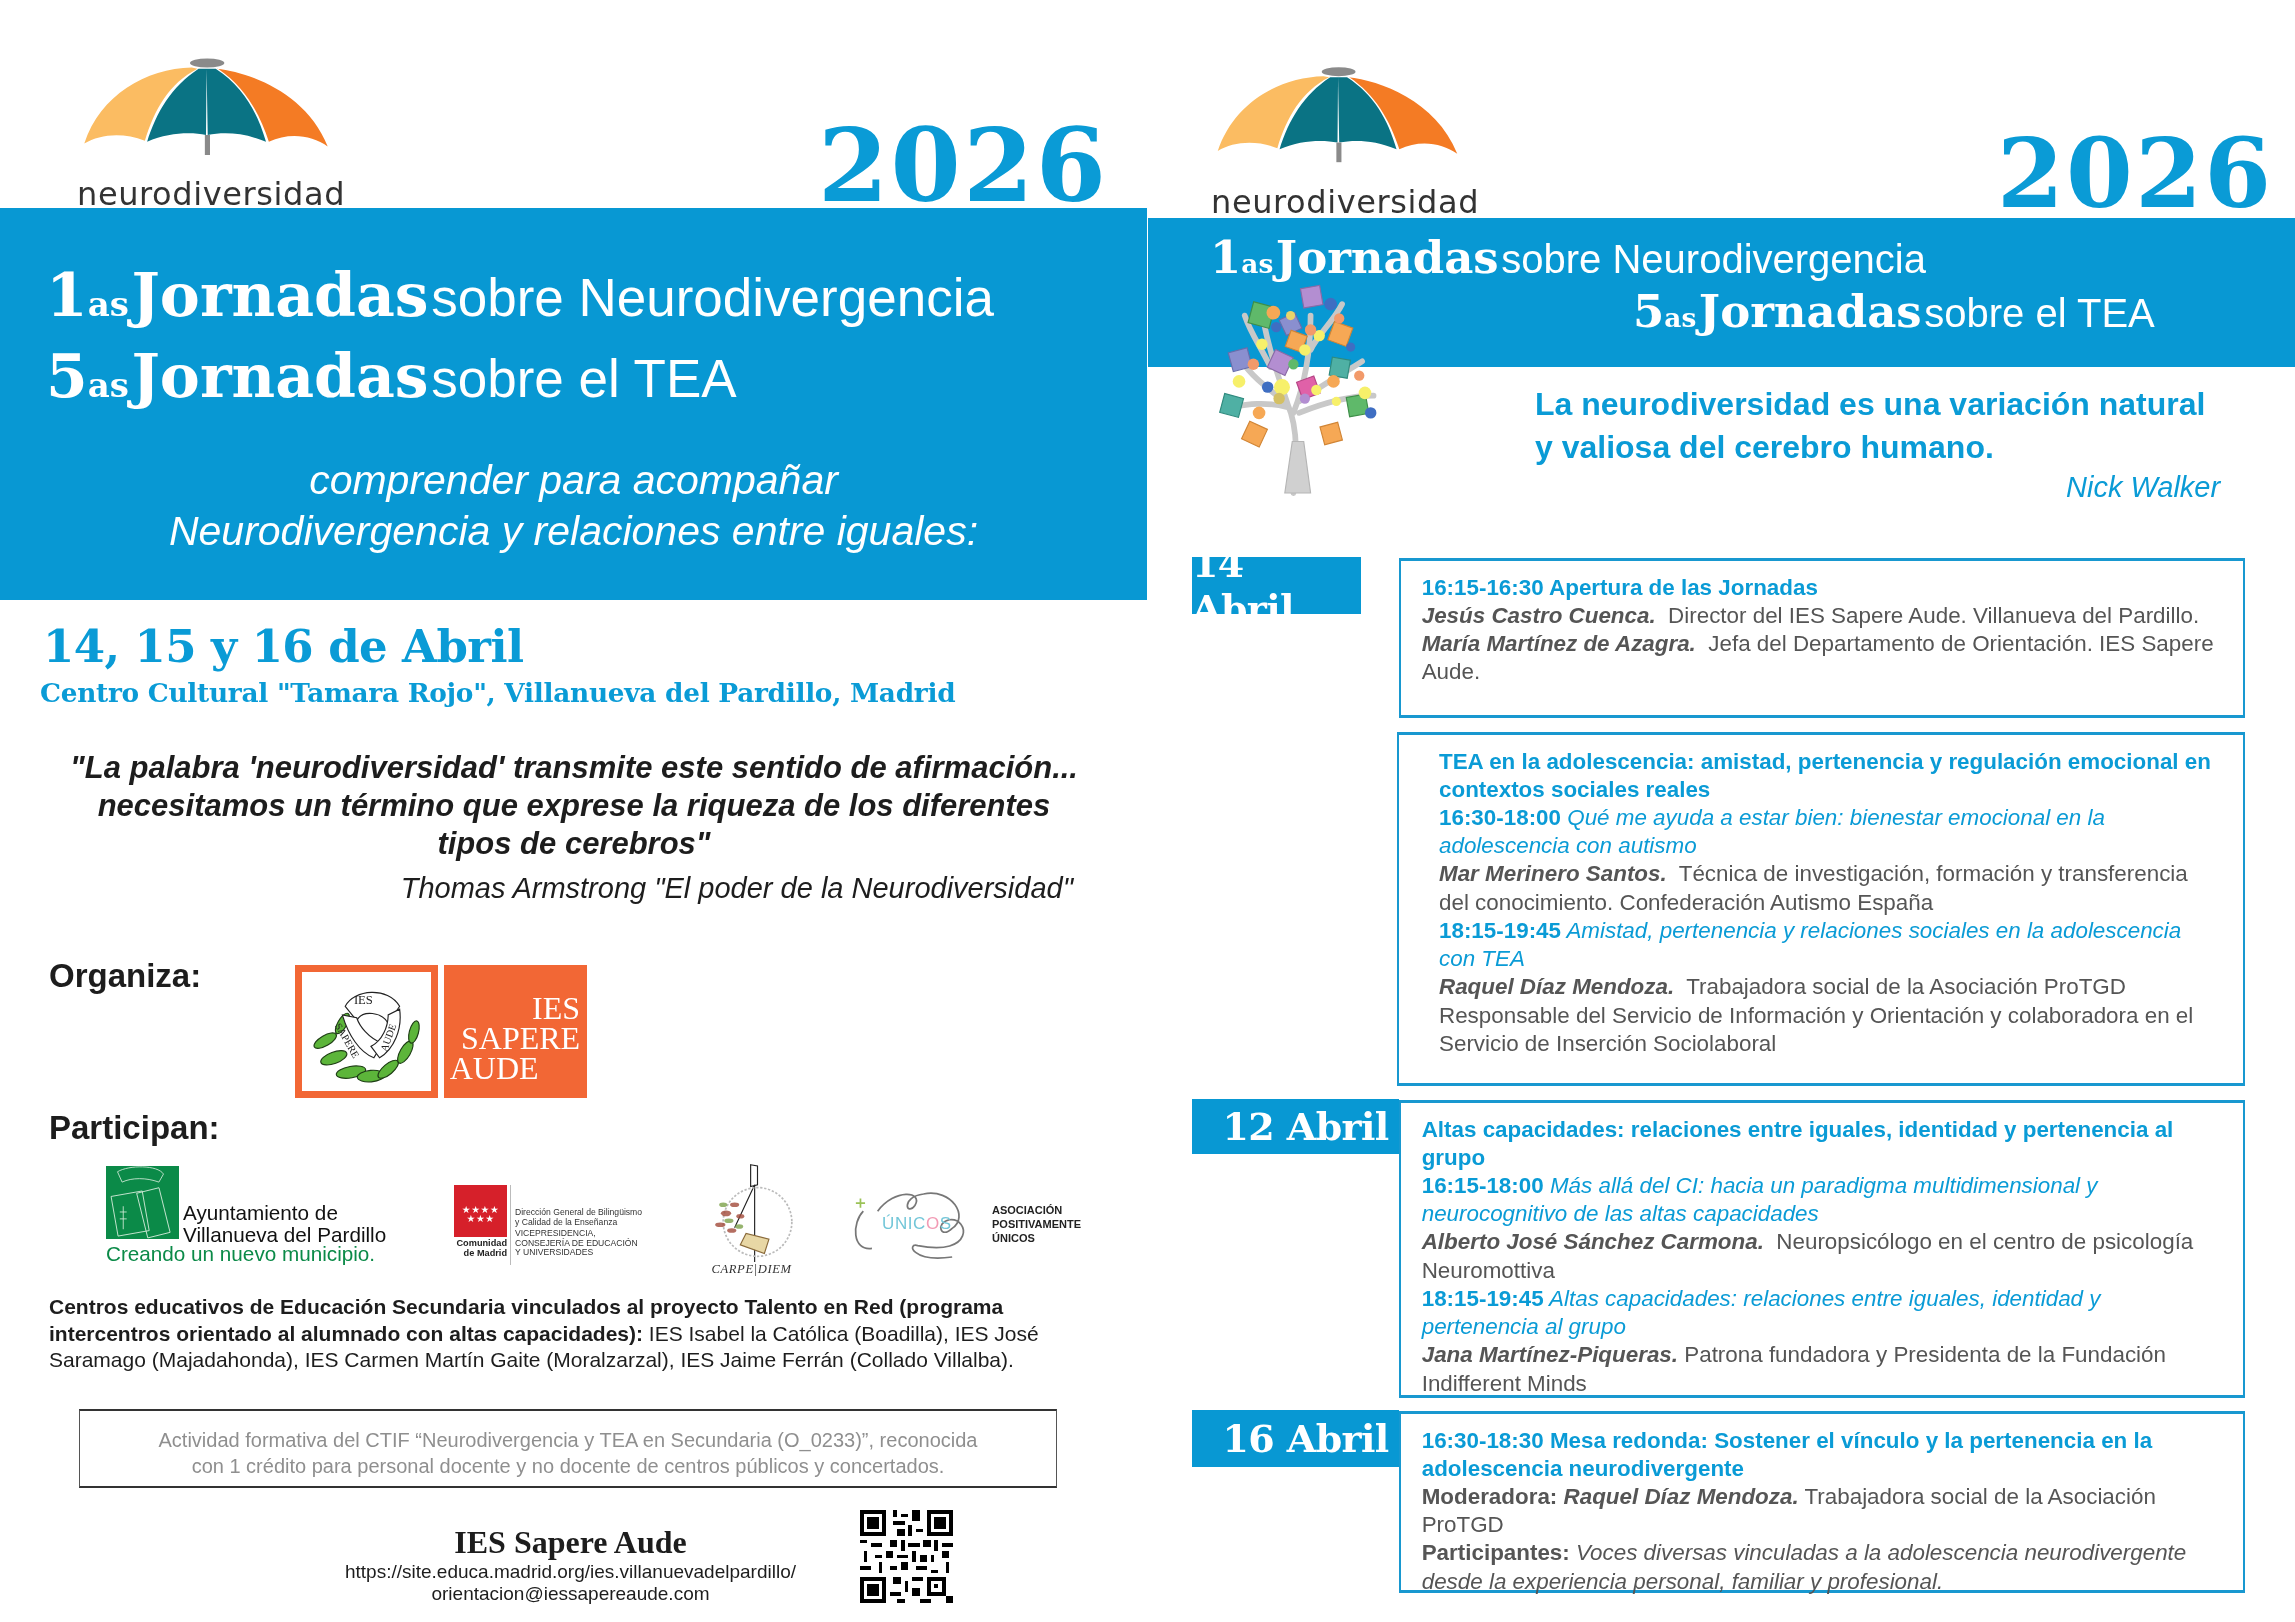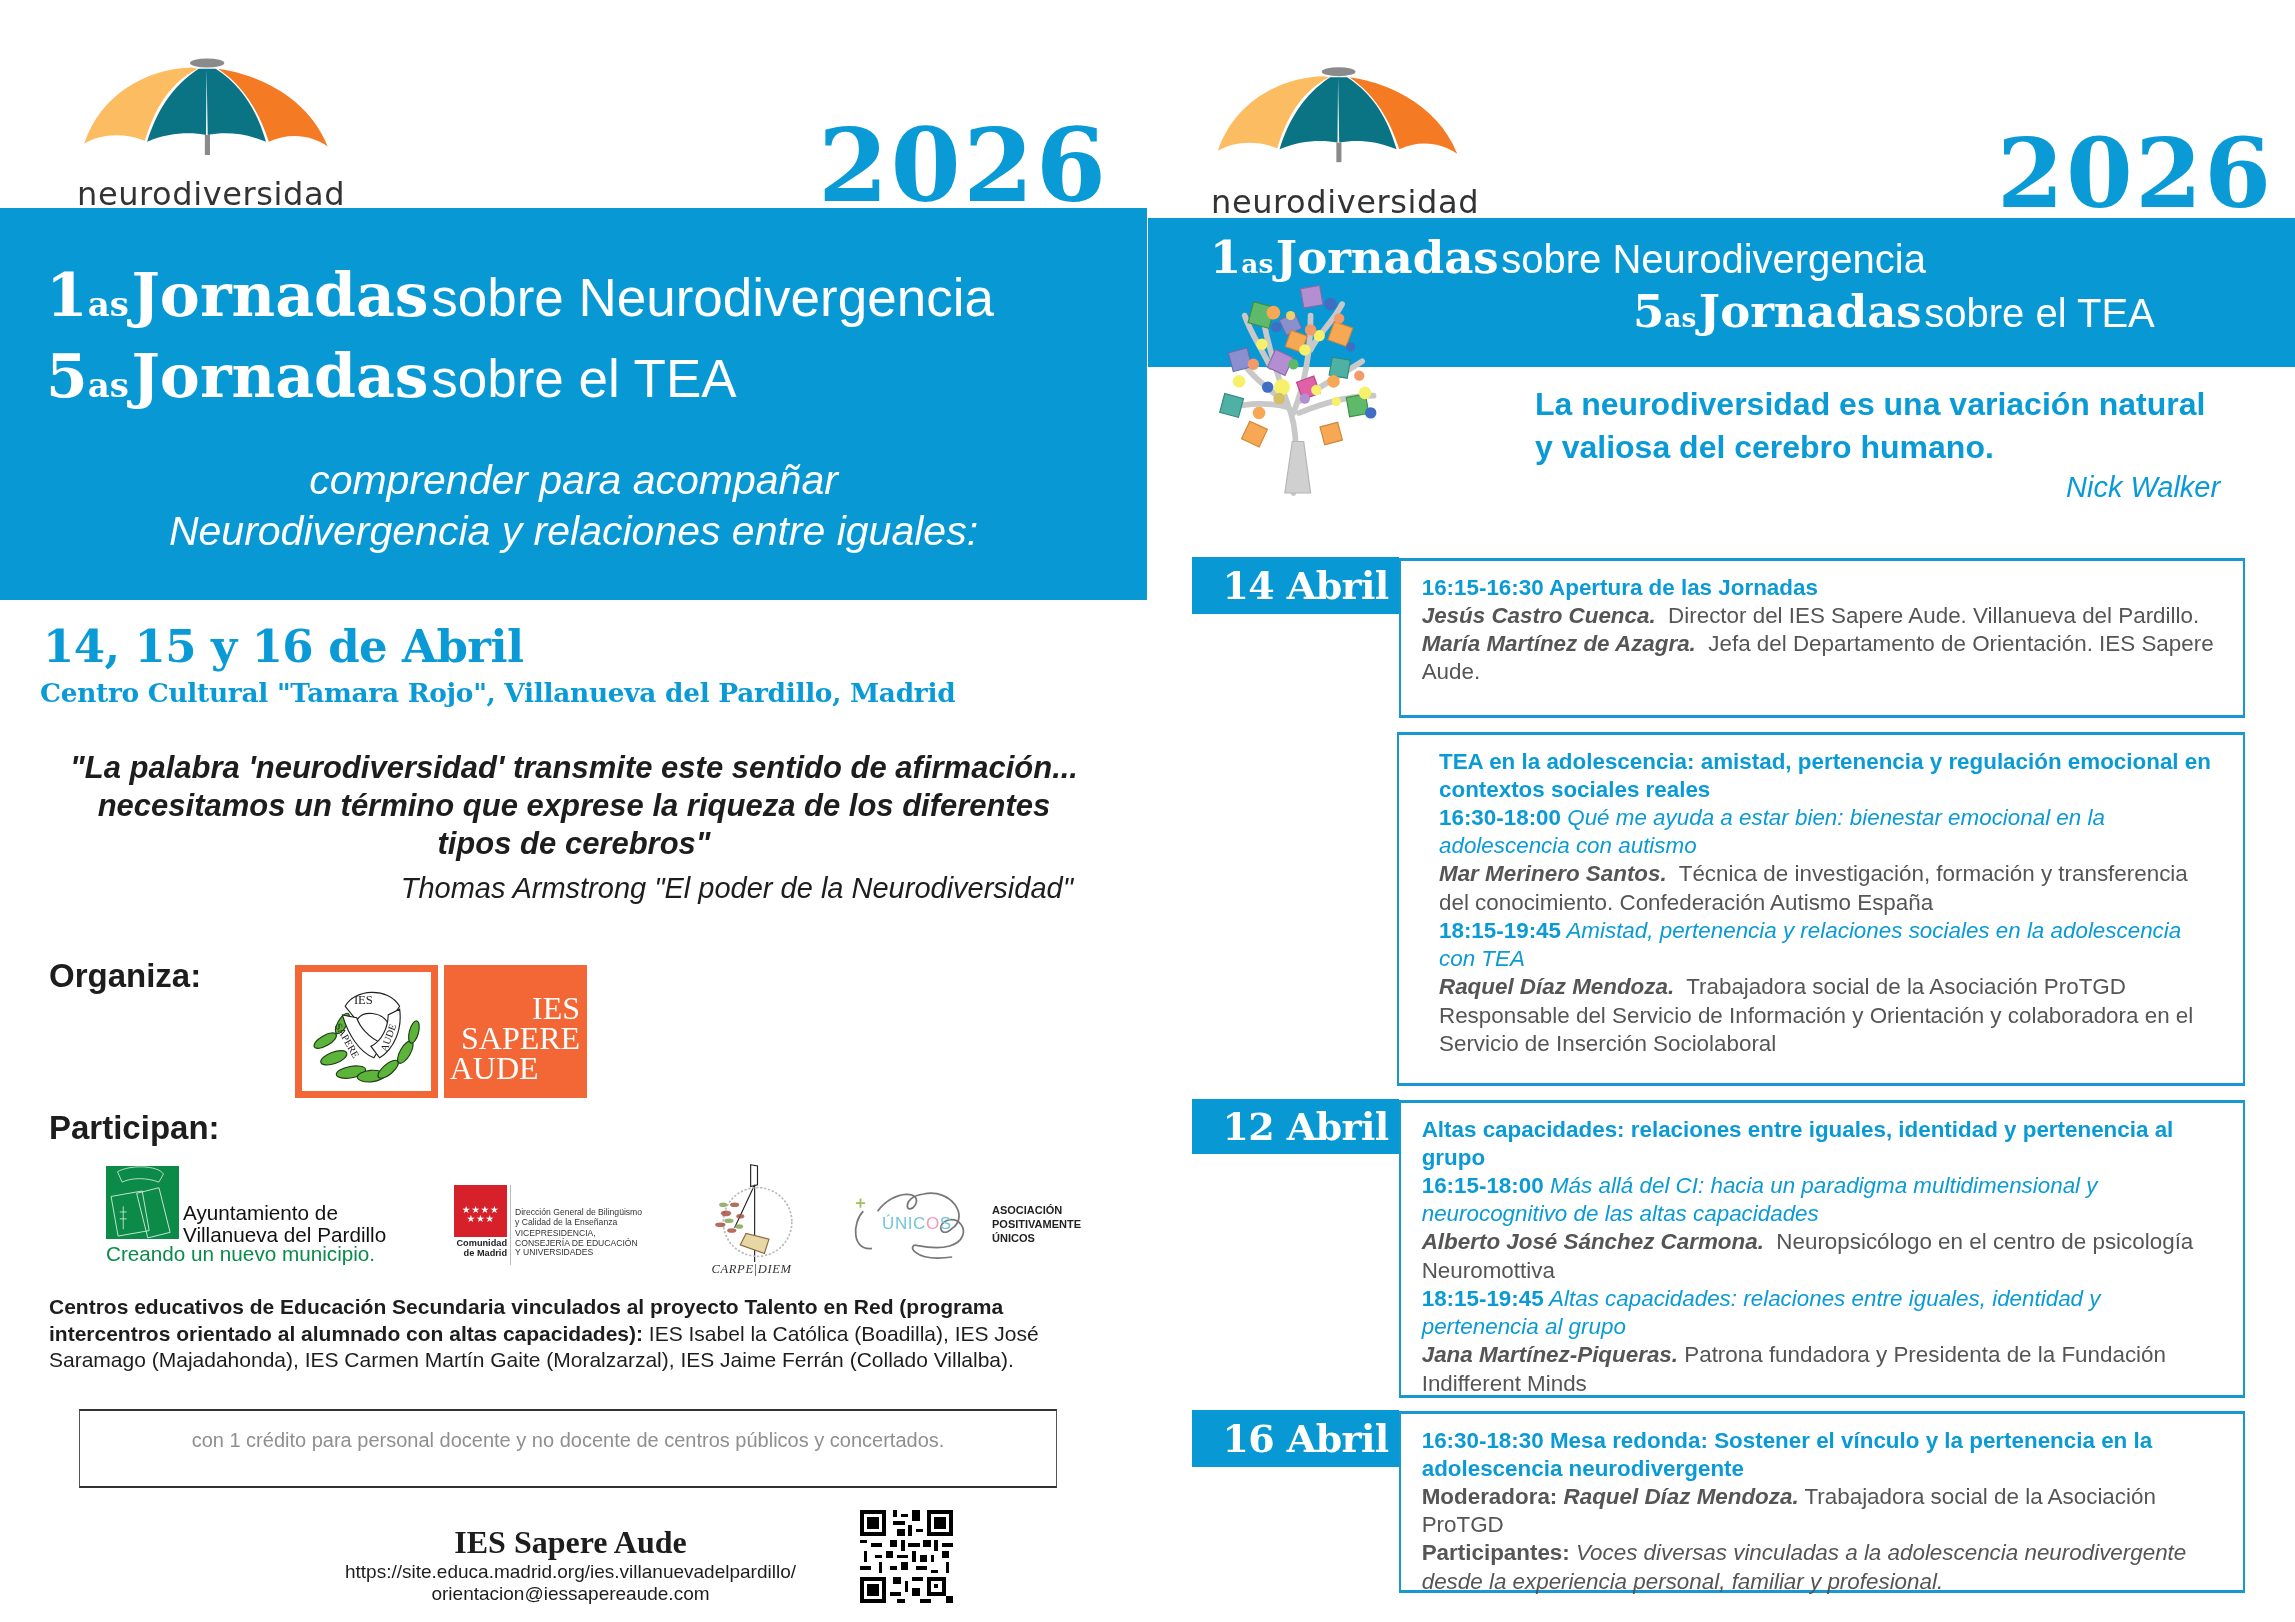--- a/index.html
+++ b/index.html
@@ -223,20 +223,21 @@
       <div>POSITIVAMENTE</div>
       <div>ÚNICOS</div>
     </div>
   </div>
 
   <div class="abs centers" style="left:49px; top:1294px; width:1056px;">
     <b>Centros educativos de Educación Secundaria vinculados al proyecto Talento en Red (programa intercentros orientado al alumnado con altas capacidades):</b><span> IES Isabel la Católica (Boadilla), IES José Saramago (Majadahonda), IES Carmen Martín Gaite (Moralzarzal), IES Jaime Ferrán (Collado Villalba).</span>
   </div>
 
   <div class="abs credit-box" style="left:79px; top:1409px; width:978px; height:79px;">
+    <div>Actividad formativa del CTIF “Neurodivergencia y TEA en Secundaria (O_0233)”, reconocida</div>
     <div>con 1 crédito para personal docente y no docente de centros públicos y concertados.</div>
   </div>
 
   <div class="abs" style="left:298px; top:1524px; width:545px;">
     <div class="footer-name">IES Sapere Aude</div>
     <div class="footer-line">https://site.educa.madrid.org/ies.villanuevadelpardillo/</div>
     <div class="footer-line">orientacion@iessapereaude.com</div>
   </div>
   <svg class="abs" width="93" height="93" viewBox="0 0 25 25" style="left:860px; top:1510px; shape-rendering:crispEdges;">
     <rect width="25" height="25" fill="#fff"></rect>
@@ -368,21 +369,21 @@
       <circle cx="230" cy="115" r="8" fill="#3f6ec2"></circle>
   </g>
 </svg>
 
 <div class="abs nick-quote" style="left:1535px; top:383px; width:735px;">
   <div>La neurodiversidad es una variación natural</div>
   <div>y valiosa del cerebro humano.</div>
 </div>
 <div class="abs nick-author" style="left:2066px; top:471px; width:178px; ">Nick Walker</div>
 
-<div class="date-tab" style="left:1192px; top:557px; width:207px; height:57px;">14 Abril</div>
+<div class="date-tab" style="left:1192px; top:557px; width:169px; height:57px;">14 Abril</div>
 
 <div class="prog-box" style="left:1399px; top:558px; width:846px; height:160px;">
   <p class="ttl">16:15-16:30 Apertura de las Jornadas</p>
   <p><span class="spk">Jesús Castro Cuenca.</span><span style="white-space:pre-wrap;">  Director del IES Sapere Aude. Villanueva del Pardillo.</span></p>
   <p><span class="spk">María Martínez de Azagra.</span><span style="white-space:pre-wrap;">  Jefa del Departamento de Orientación. IES Sapere Aude.</span></p>
 </div>
 
 <div class="prog-box" style="left:1397px; top:732px; width:848px; height:354px;padding-left:40px;">
   <p class="ttl">TEA en la adolescencia: amistad, pertenencia y regulación emocional en contextos sociales reales</p>
   <p><span class="time">16:30-18:00</span><span class="talk"> Qué me ayuda a estar bien: bienestar emocional en la adolescencia con autismo</span></p>

